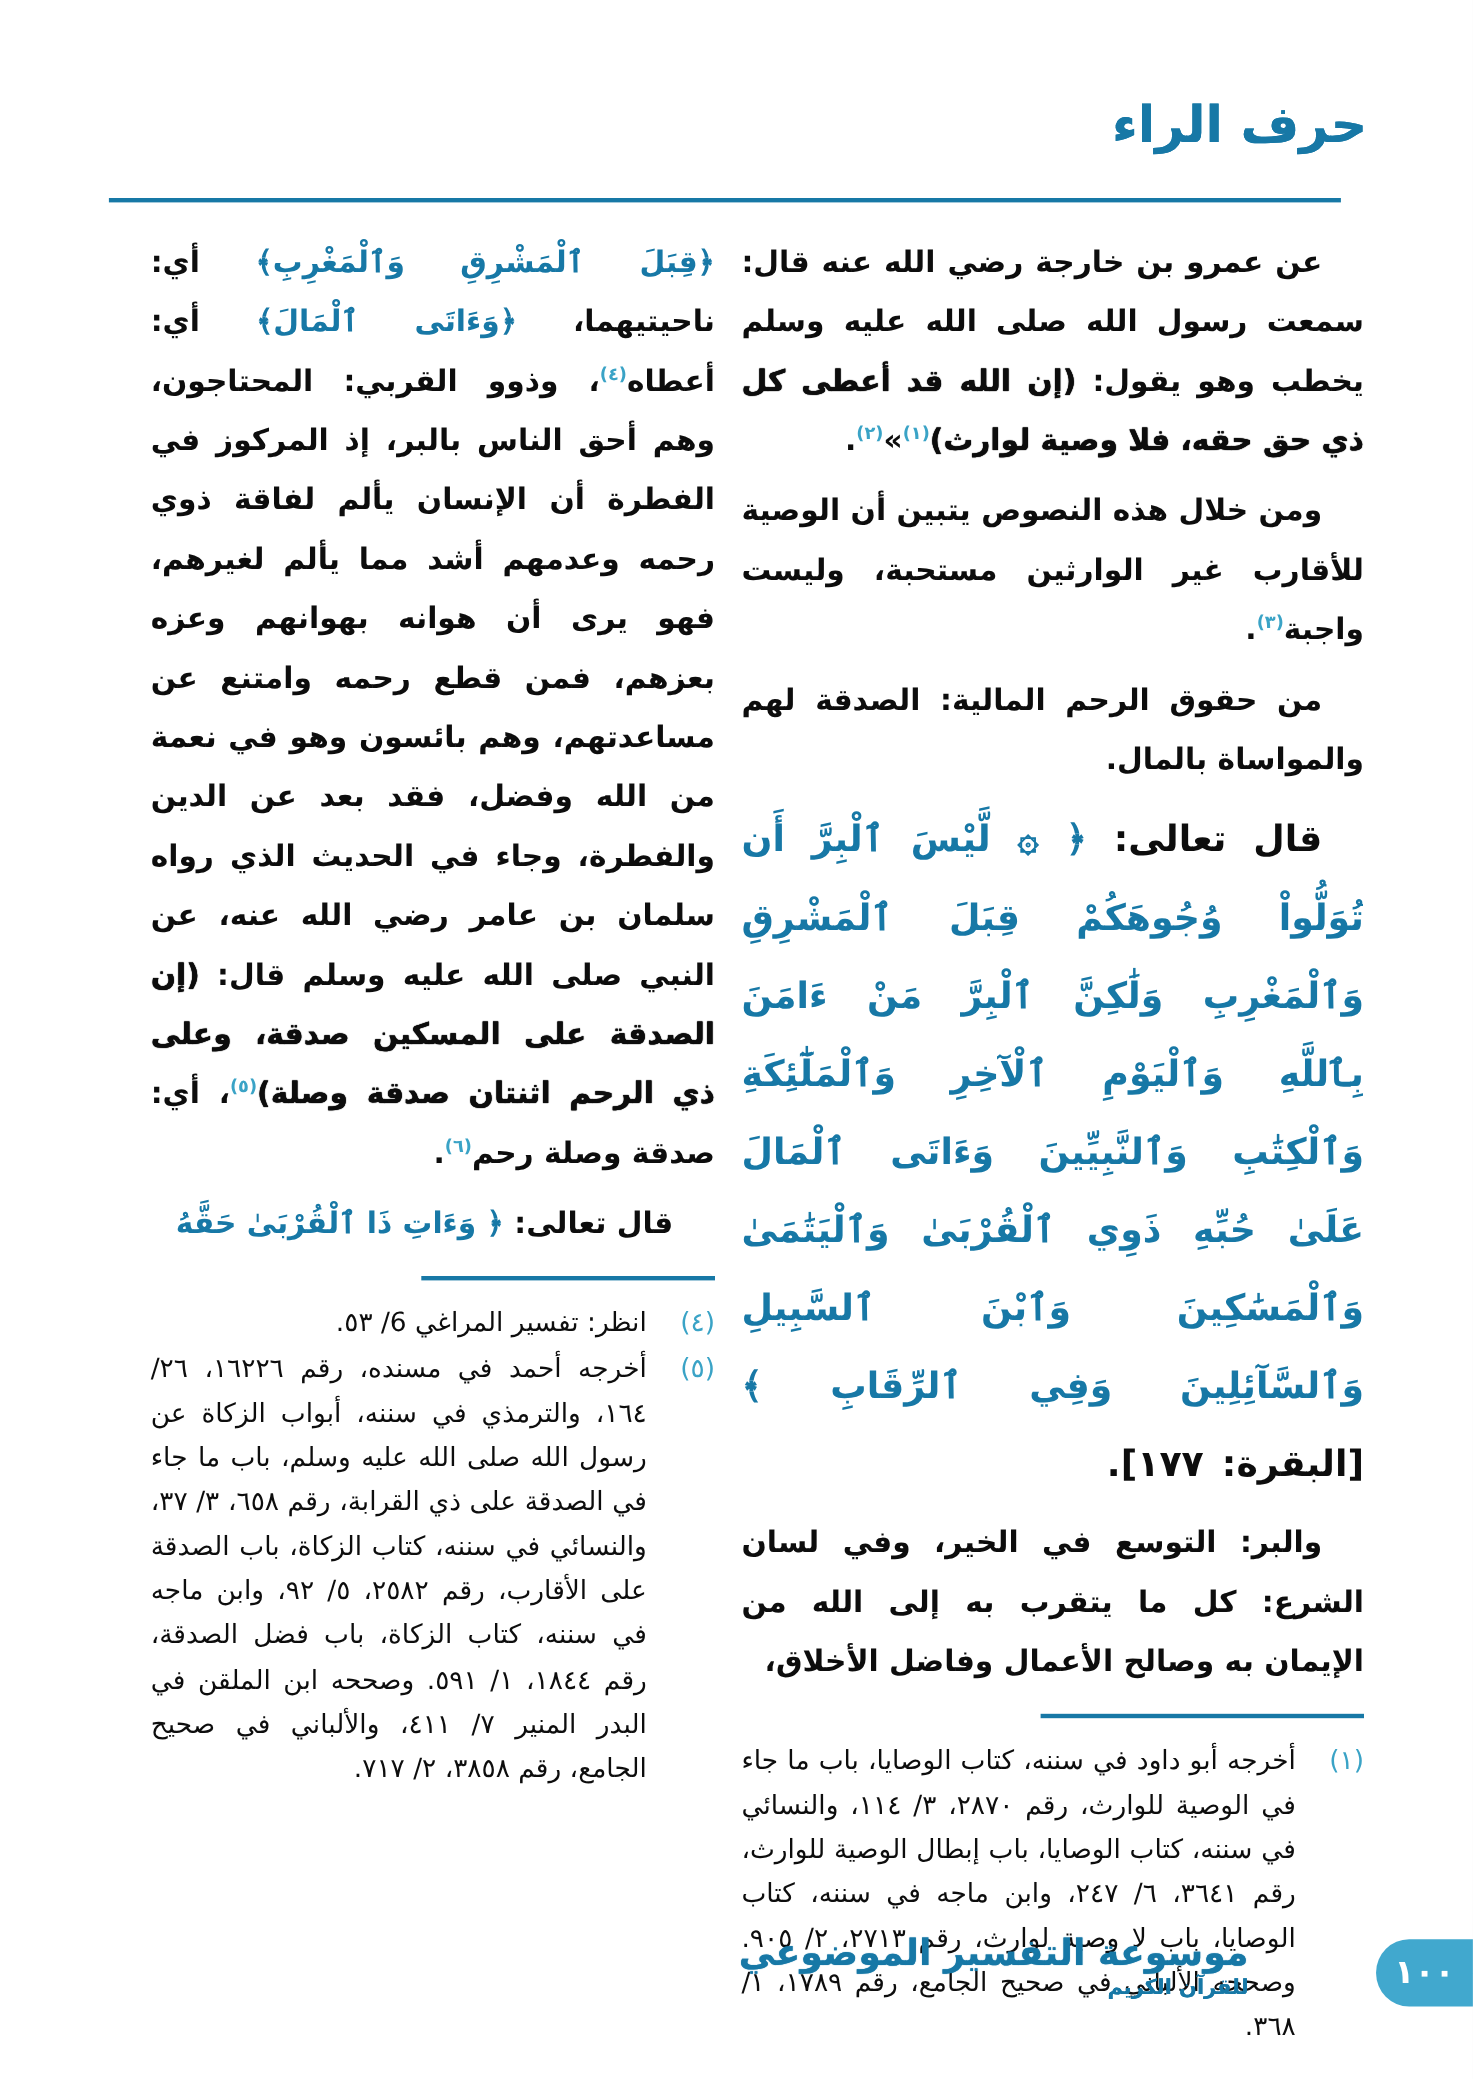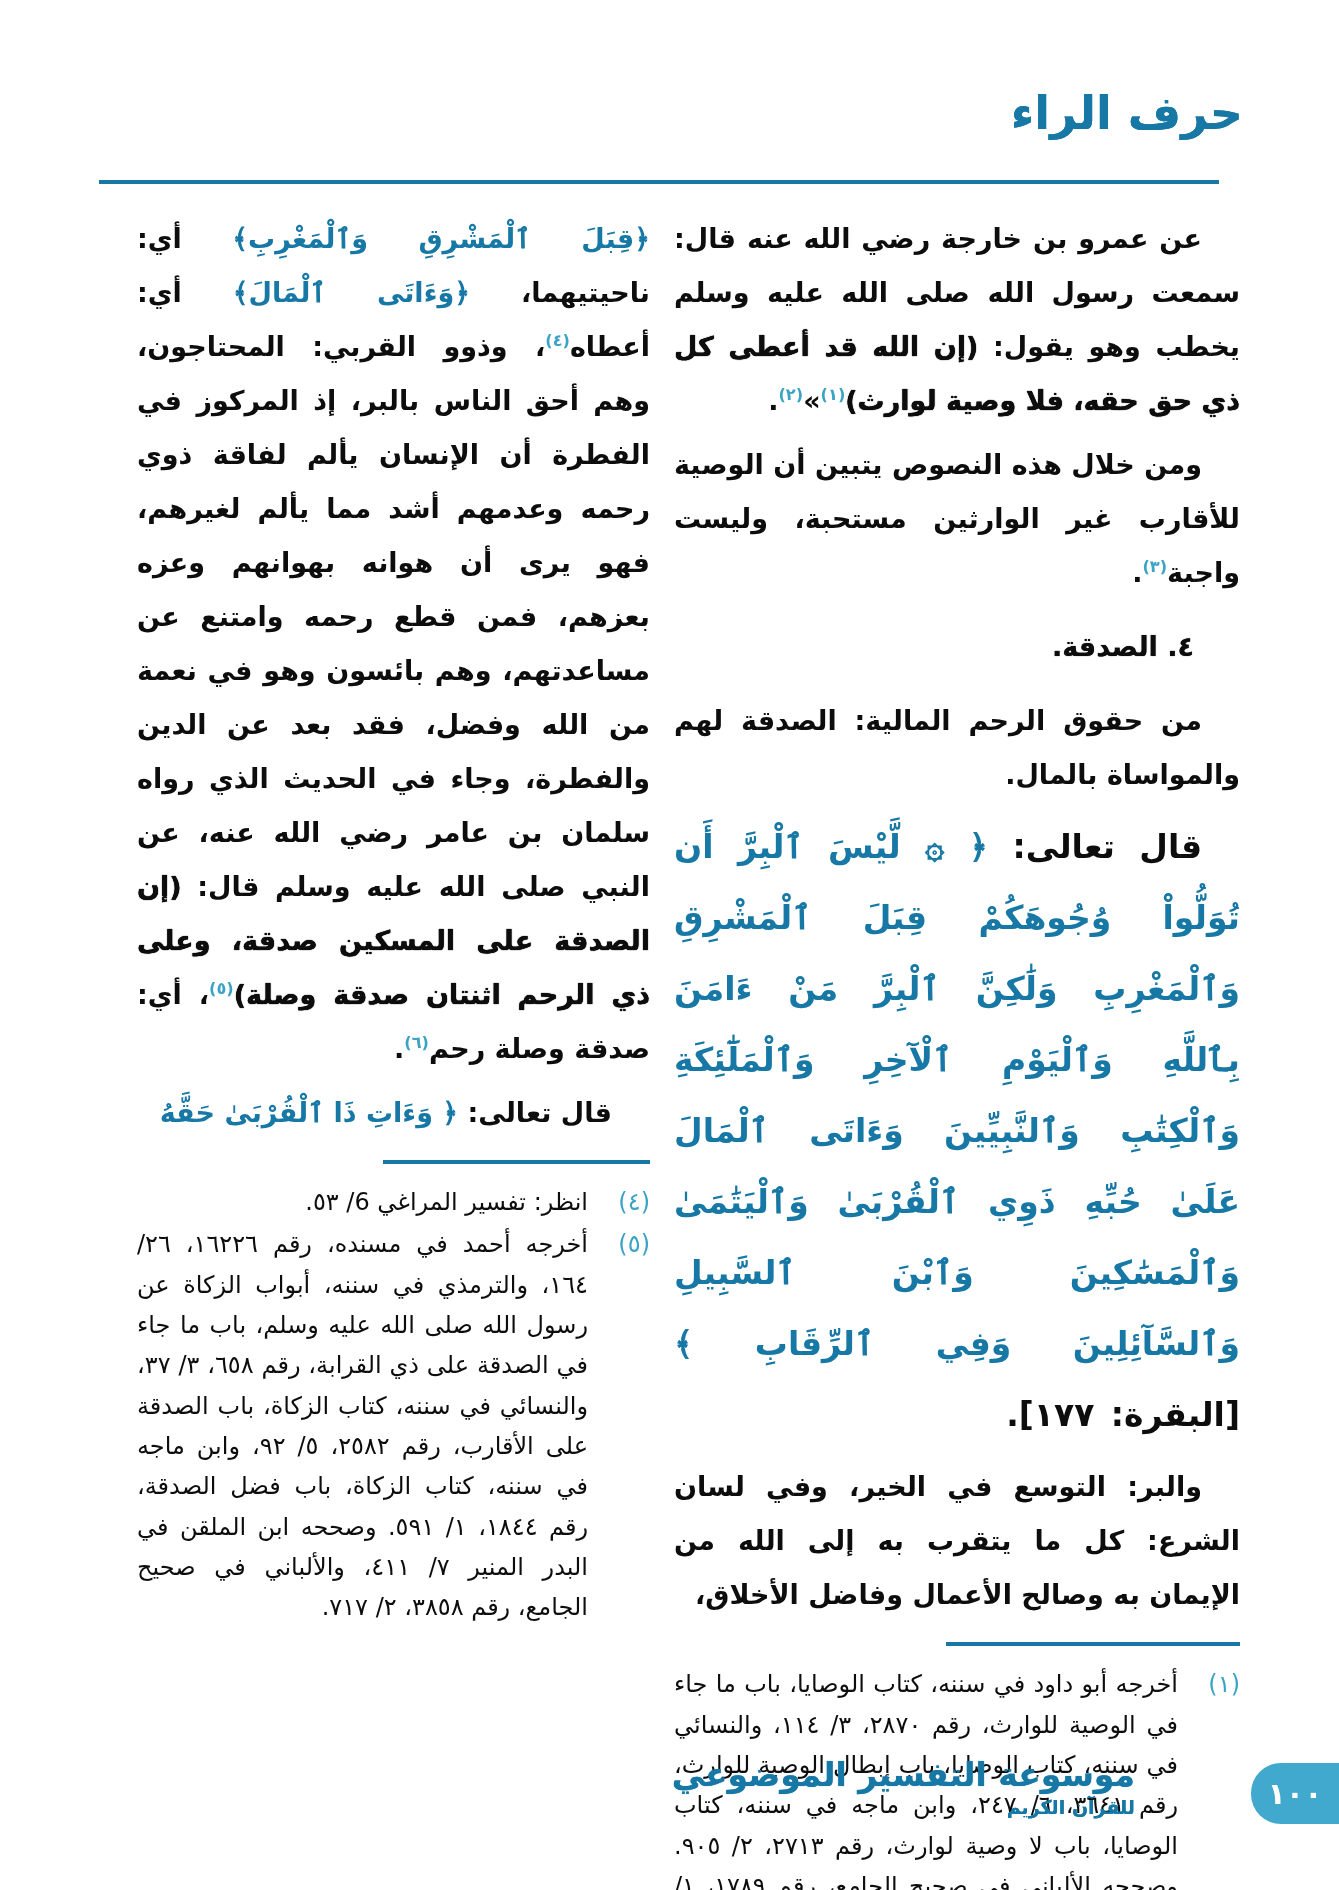--- a/index.html
+++ b/index.html
@@ -104,21 +104,20 @@
   <div class="header-title">حرف الراء</div>
   <div class="header-rule"></div>
 
   <div class="content">
 
     <div class="col col-first">
       <p class="para indent"><span>عن عمرو بن خارجة رضي الله عنه قال: سمعت رسول الله صلى الله عليه وسلم يخطب وهو يقول: </span><span class="hadith">(إن الله قد أعطى كل ذي حق حقه، فلا وصية لوارث)</span><span class="fnref">(١)</span><span>»</span><span class="fnref">(٢)</span><span>.</span></p>
 
       <p class="para indent"><span>ومن خلال هذه النصوص يتبين أن الوصية للأقارب غير الوارثين مستحبة، وليست واجبة</span><span class="fnref">(٣)</span><span>.</span></p>
 
-      <p class="para heading">٤. الصدقة.</p>
 
       <p class="para indent">من حقوق الرحم المالية: الصدقة لهم والمواساة بالمال.</p>
 
       <p class="para indent ayah-block"><span>قال تعالى: </span><span class="quran">﴿ ۞ لَّيْسَ ٱلْبِرَّ أَن تُوَلُّواْ وُجُوهَكُمْ قِبَلَ ٱلْمَشْرِقِ وَٱلْمَغْرِبِ وَلَٰكِنَّ ٱلْبِرَّ مَنْ ءَامَنَ بِٱللَّهِ وَٱلْيَوْمِ ٱلْآخِرِ وَٱلْمَلَٰٓئِكَةِ وَٱلْكِتَٰبِ وَٱلنَّبِيِّينَ وَءَاتَى ٱلْمَالَ عَلَىٰ حُبِّهِ ذَوِي ٱلْقُرْبَىٰ وَٱلْيَتَٰمَىٰ وَٱلْمَسَٰكِينَ وَٱبْنَ ٱلسَّبِيلِ وَٱلسَّآئِلِينَ وَفِي ٱلرِّقَابِ ﴾</span><span> [البقرة: ١٧٧].</span></p>
 
       <p class="para indent">والبر: التوسع في الخير، وفي لسان الشرع: كل ما يتقرب به إلى الله من الإيمان به وصالح الأعمال وفاضل الأخلاق،</p>
 
       <div class="fn-sep"></div>
 
       <div class="footnotes">

